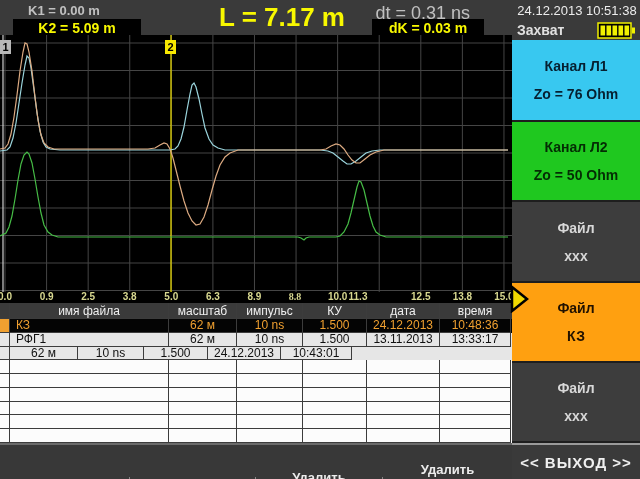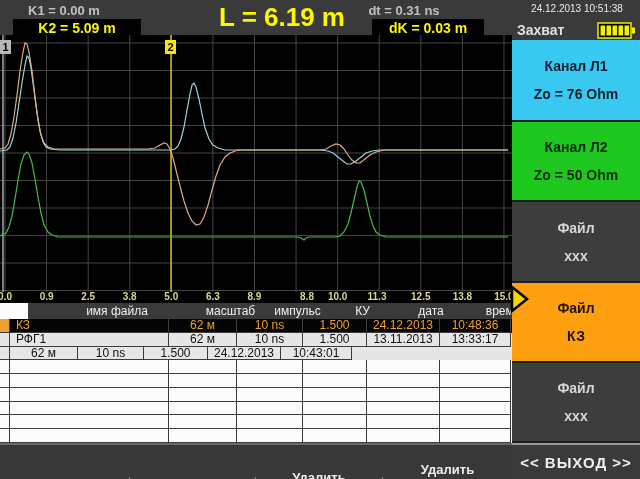--- a/index.html
+++ b/index.html
@@ -5,42 +5,42 @@
   * { margin:0; padding:0; box-sizing:border-box; }
   body { background:#111; font-family:"Liberation Sans","DejaVu Sans",sans-serif; }
   .screen { position:relative; width:640px; height:479px; background:#3a3a3a; overflow:hidden; }
 
   
   .k1 { position:absolute; left:28px; top:3px; font-size:13px; font-weight:bold; color:#c0c0c0; }
   .k2-box { position:absolute; left:13px; top:19px; width:128px; height:19px; background:#000;
             color:#f8f800; font-size:14px; font-weight:bold; text-align:center; line-height:19px; }
   .l-label { position:absolute; left:182px; top:2px; width:200px; text-align:center;
              color:#f8f800; font-size:26px; font-weight:bold; }
-  .dt { position:absolute; left:338px; top:3px; width:132px; text-align:center;
-        font-size:13px; font-weight:bold; color:#c0c0c0; }
+  .dt { position:absolute; left:338px; top:3px; width:132px; text-align:right;
+        font-size:18px; font-weight:normal; color:#c0c0c0; }
   .dk-box { position:absolute; left:372px; top:19px; width:112px; height:19px; background:#000;
             color:#f8f800; font-size:14px; font-weight:bold; text-align:center; line-height:19px; }
   .datetime { position:absolute; left:514px; top:3px; width:126px; text-align:center;
-              font-size:10px; color:#ececec; }
+              font-size:13px; color:#ececec; }
   .capture { position:absolute; left:517px; top:22px; font-size:14px; font-weight:bold; color:#e0e0e0; }
   .battery { position:absolute; left:597px; top:22px; width:40px; height:17px; }
 
   
   .chart { position:absolute; left:0; top:35px; width:512px; height:268px; background:#000; }
   .chart svg.plot { position:absolute; left:0; top:0; }
   .marker { position:absolute; width:11px; height:14px; font-size:11px; font-weight:bold;
             color:#000; text-align:center; line-height:14px; }
   .x-ticks span { position:absolute; top:256px; width:26px; text-align:center;
                   font-size:10px; font-weight:bold; color:#d8d890; }
 
   
   .tbl { position:absolute; left:0; top:303px; width:512px; height:140px; display:flex;
          flex-direction:column; background:#fcfcfc; font-size:12px; }
   .tr { display:flex; flex:1; min-height:0; }
-  .tr.head { flex:0 0 16px; background:#3a3a3a; color:#f0f0f0;margin-left:28px; }
+  .tr.head { flex:0 0 16px; background:#3a3a3a; color:#f0f0f0; }
   .td { border-right:1px solid #3c3c3c; border-bottom:1px solid #3c3c3c; overflow:hidden;
         display:flex; align-items:center; justify-content:center; white-space:nowrap; }
   .td.name { justify-content:flex-start; padding-left:6px; }
   .tr.head .td { justify-content:center; padding-left:0; }
   .tr.data { background:#e6e6e6; color:#101010; }
   .tr.sel  { background:#040404; color:#f0a030; }
   .tr.empty{ background:#fcfcfc; }
 
   
   .bottom { position:absolute; left:0; top:443px; width:512px; height:36px; display:flex;
@@ -64,21 +64,21 @@
                align-items:center; justify-content:center; letter-spacing:1px; }
   .sel-arrow { position:absolute; left:-2px; top:245px; width:20px; height:28px; }
 </style>
 </head>
 <body>
 
 <div class="screen">
 
   <div class="k1">K1 = 0.00 m</div>
   <div class="k2-box">K2 = 5.09 m</div>
-  <div class="l-label">L = 6.19 m</div>
+  <div class="l-label">L = 7.17 m</div>
   <div class="dt">dt = 0.31 ns</div>
   <div class="dk-box">dK = 0.03 m</div>
   <div class="datetime">24.12.2013 10:51:38</div>
   <div class="capture">Захват</div>
   <svg class="battery" viewBox="0 0 40 17">
     <rect x="1" y="1" width="33" height="15" fill="#000" stroke="#f0f000" stroke-width="1.5"></rect>
     <rect x="3.5" y="3.5" width="4.6" height="10" fill="#f0f000"></rect>
     <rect x="9.5" y="3.5" width="4.6" height="10" fill="#f0f000"></rect>
     <rect x="15.5" y="3.5" width="4.6" height="10" fill="#f0f000"></rect>
     <rect x="21.5" y="3.5" width="4.6" height="10" fill="#f0f000"></rect>
@@ -118,23 +118,23 @@
         <polyline points="0,201 6,198 9,192 12,181 15,164 18,145 21,129 24,120 27,117 29,119 32,128 35,144 38,162 41,178 44,190 48,197 52,200 58,202 298,202 301,203 304,205 306,203 309,202 336,202 340,201 344,197 348,189 351,178 354,165 357,152 359,146 361,147 364,155 367,168 370,181 373,191 376,197 380,200 386,202 508,202" fill="none" stroke="#46bc46" stroke-width="1.2"></polyline>
       </svg>
     <div id="x-ticks" class="x-ticks">
         <span style="left: -8px; color: rgb(216, 216, 144);">0.0</span>
         <span style="left: 33.58px; color: rgb(216, 216, 144);">0.9</span>
         <span style="left: 75.16px; color: rgb(216, 216, 144);">2.5</span>
         <span style="left: 116.74px; color: rgb(216, 216, 144);">3.8</span>
         <span style="left: 158.32px; color: rgb(216, 216, 144);">5.0</span>
         <span style="left: 199.9px; color: rgb(216, 216, 144);">6.3</span>
         <span style="left: 241.48px; color: rgb(216, 216, 144);">8.9</span>
-        <span style="left: 294px; color: rgb(216, 216, 144);">8.8</span>
+        <span style="left: 282px; color: rgb(216, 216, 144); font-family: Liberation Serif, serif;">8.8</span>
         <span style="left: 324.64px; color: rgb(216, 216, 144);">10.0</span>
-        <span style="left: 364px; color: rgb(216, 216, 144);">11.3</span>
+        <span style="left: 345px; color: rgb(216, 216, 144);">11.3</span>
         <span style="left: 407.8px; color: rgb(216, 216, 144);">12.5</span>
         <span style="left: 449.38px; color: rgb(216, 216, 144);">13.8</span>
         <span style="left: 490.96px; color: rgb(216, 216, 144);">15.0</span>
       </div>
     <div id="markers">
         <div class="marker" style="background: rgb(184, 184, 184); left: 0px; top: 5px;">1</div>
         <div class="marker" style="background: rgb(248, 232, 0); left: 165px; top: 5px;">2</div>
       </div>
   </div>
 

